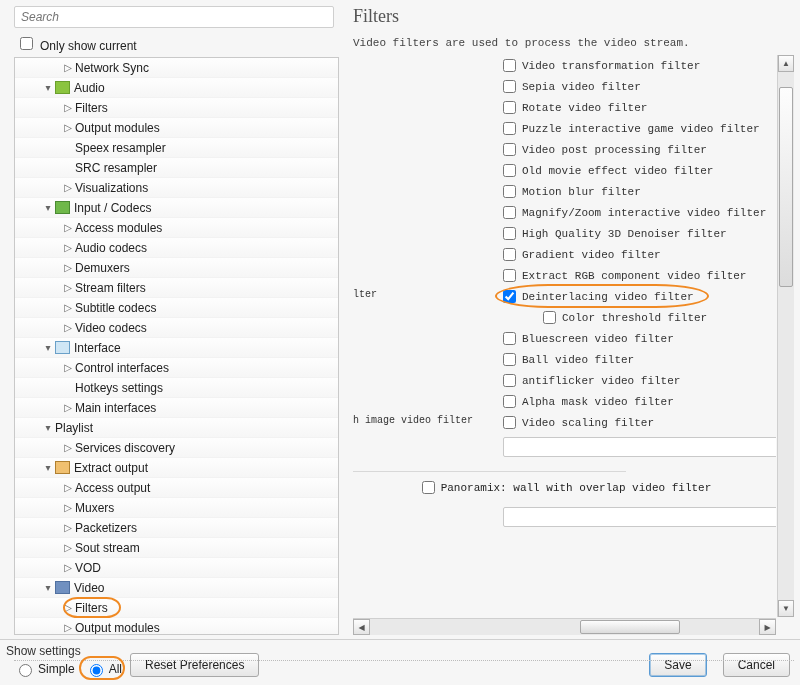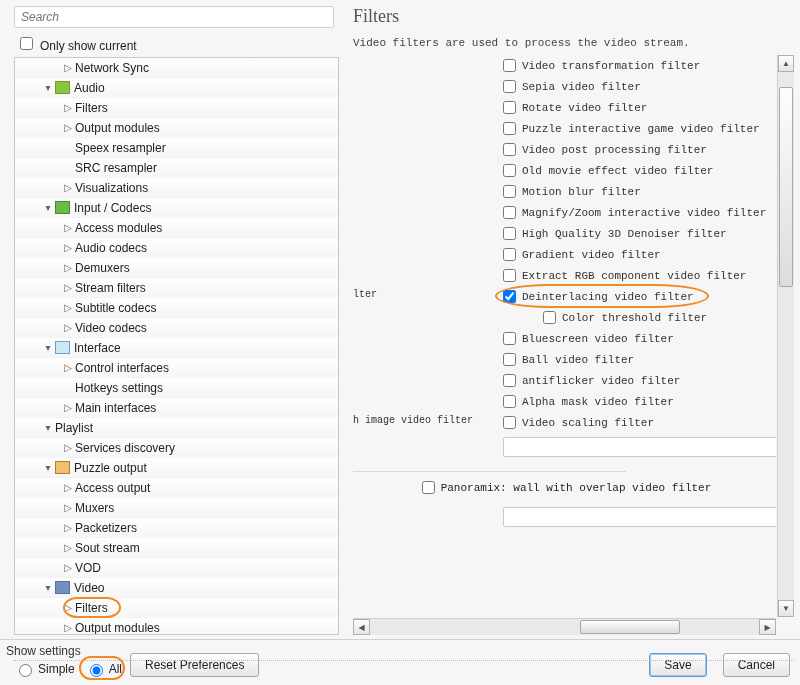--- a/index.html
+++ b/index.html
@@ -293,21 +293,21 @@
             </div>
             <div class="tree-row">
               <span class="indent2"></span>
               <span class="tw tw-right"></span>
               <span>Services discovery</span>
             </div>
             <div class="tree-row">
               <span class="indent"></span>
               <span class="tw tw-down"></span>
               <span class="icon-box icon-stream"></span>
-              <span>Puzzle output</span>
+              <span>Extract output</span>
             </div>
             <div class="tree-row">
               <span class="indent2"></span>
               <span class="tw tw-right"></span>
               <span>Access output</span>
             </div>
             <div class="tree-row">
               <span class="indent2"></span>
               <span class="tw tw-right"></span>
               <span>Muxers</span>

